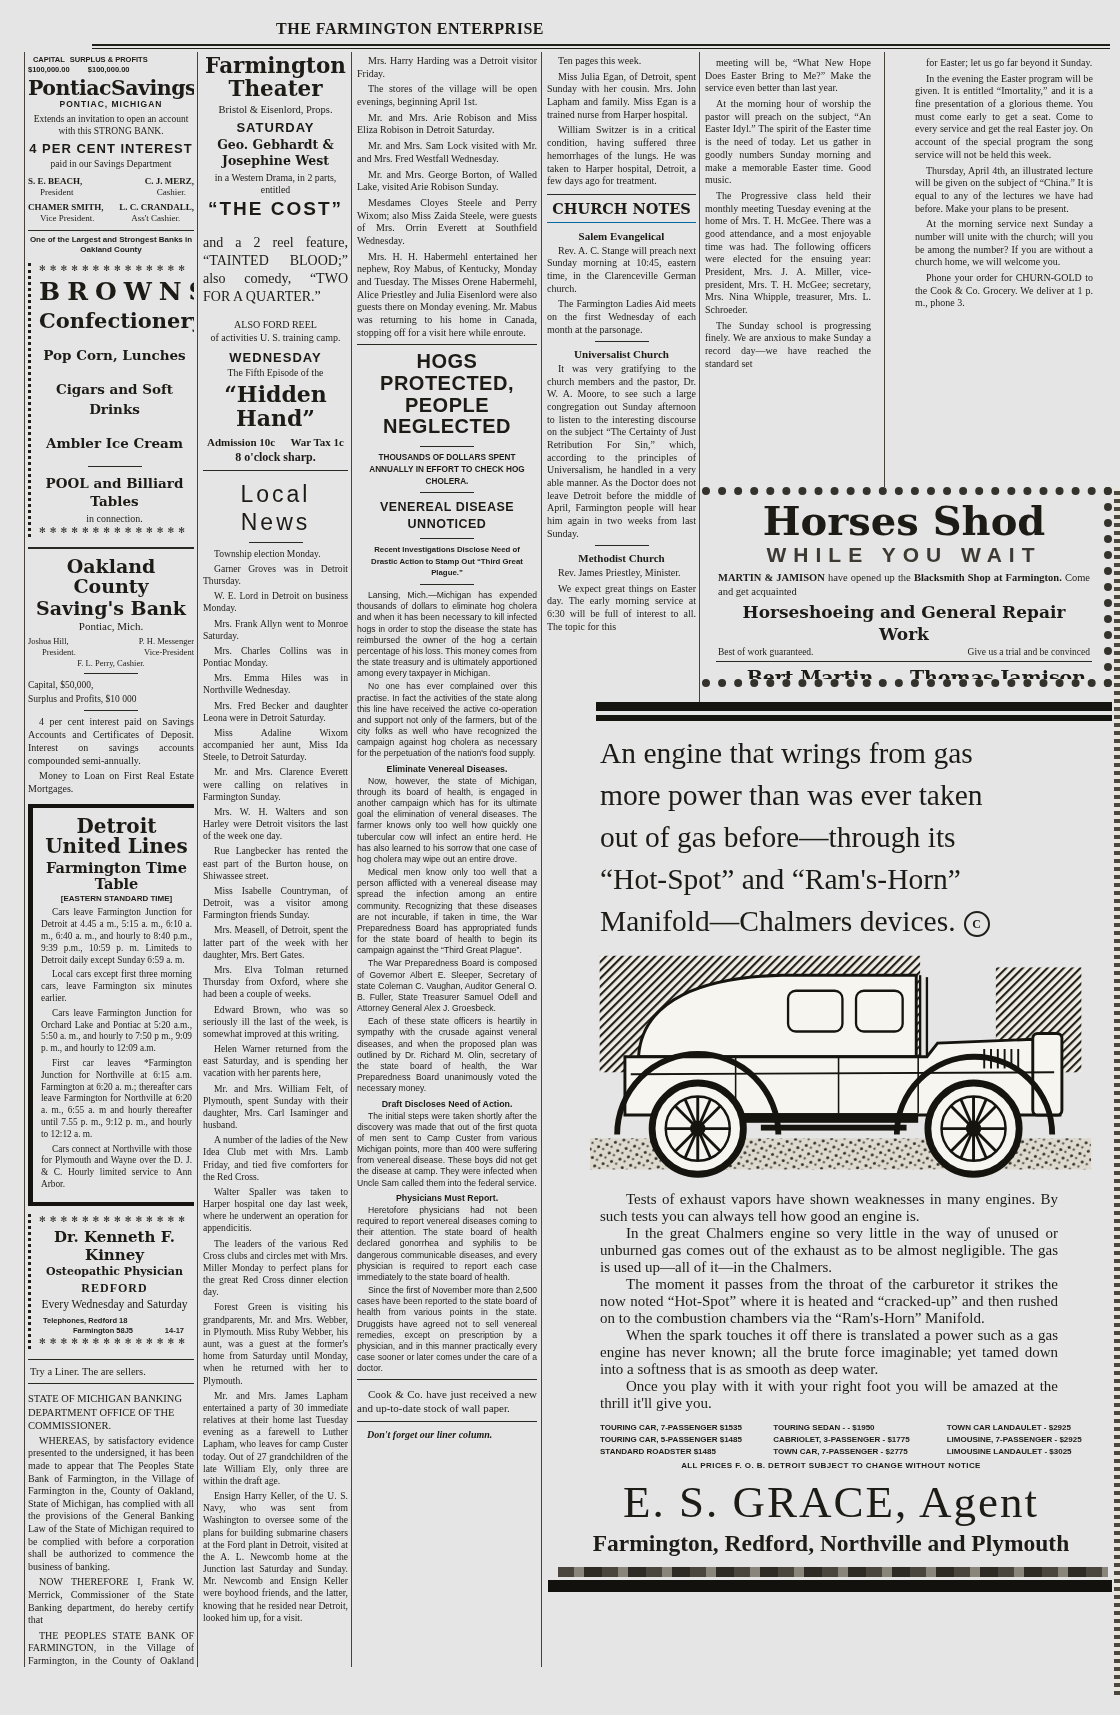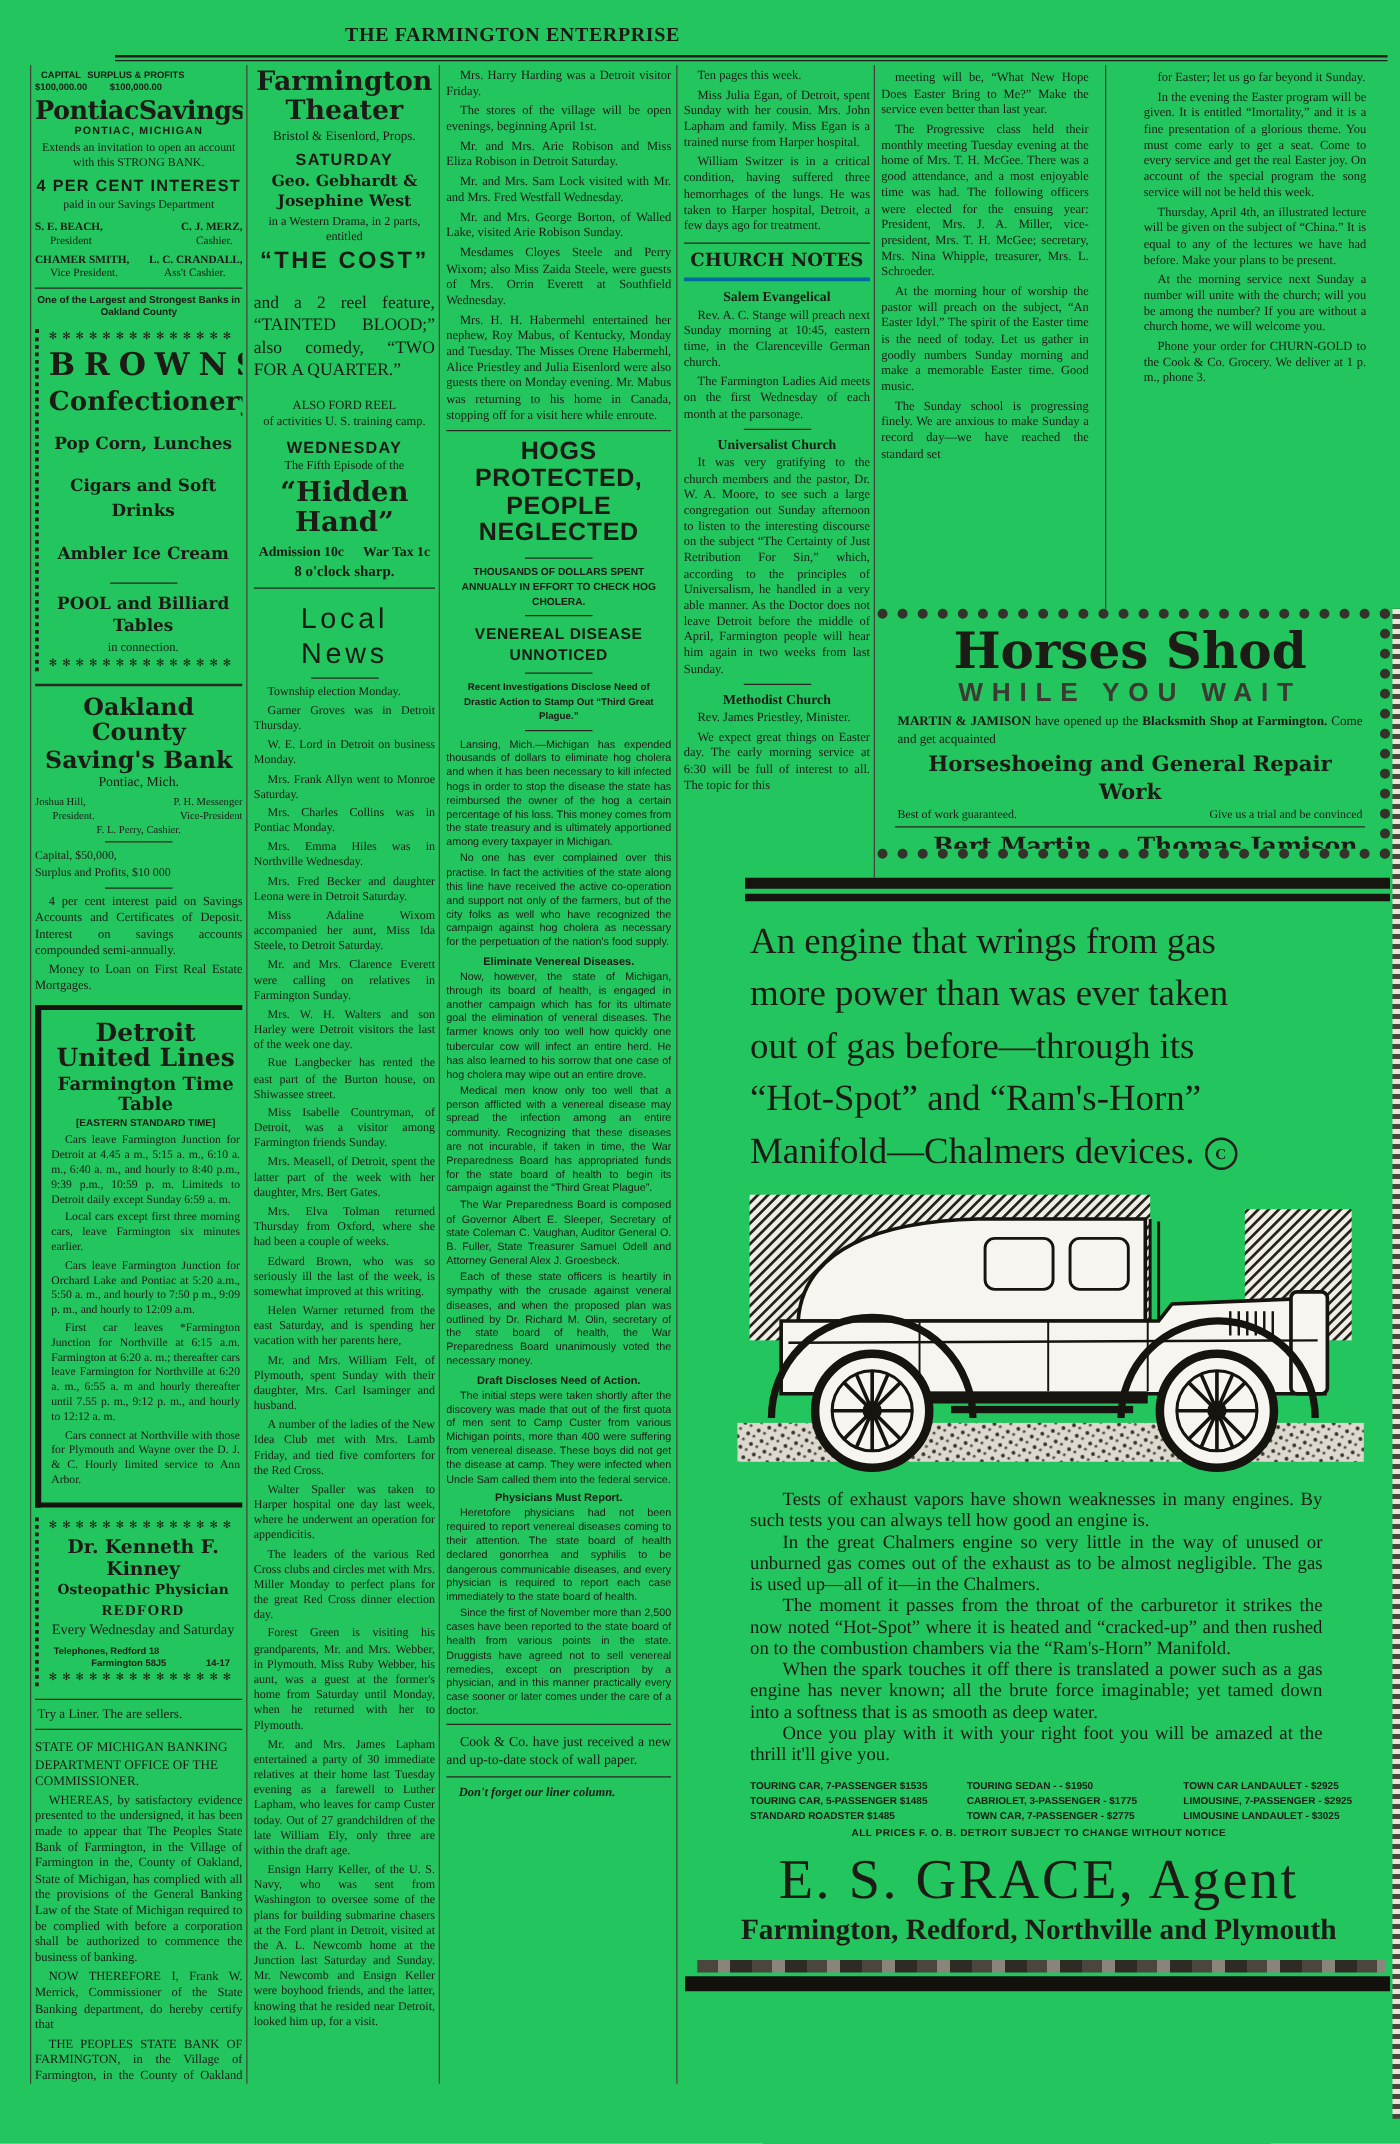--- a/index.html
+++ b/index.html
@@ -1,16 +1,16 @@
 <!DOCTYPE html>
 <html><head>
 <meta charset="utf-8">
 <style>
   html,body{margin:0;padding:0;background:#d8d5cc}
-  .page{position:relative;width:1120px;height:1715px;margin:0 auto;background:#22c55e;color:#1d1b16;overflow:hidden;font-family:"Liberation Serif",serif}
+  .page{position:relative;width:1120px;height:1715px;margin:0 auto;background:#e5e5e5;color:#1d1b16;overflow:hidden;font-family:"Liberation Serif",serif}
   .masthead{position:absolute;top:21px;left:250px;width:320px;text-align:center;font:700 16px/1 "Liberation Serif",serif;letter-spacing:.5px}
   .mast-rule{position:absolute;top:44px;left:92px;right:10px;height:2px;border-top:2px solid #211f1a;border-bottom:1px solid #211f1a}
   .vr{position:absolute;width:1px;background:#46423a}
   .col{position:absolute;overflow:hidden;font-size:10px;line-height:1.27}
   .c1{left:28px;top:55px;width:166px;height:1612px}
   .c2{left:203px;top:55px;width:145px;height:1612px}
   .c3{left:357px;top:55px;width:180px;height:1612px}
   .c4{left:547px;top:55px;width:149px;height:645px}
   .c5{left:705px;top:57px;width:166px;height:430px}
   .c6{left:915px;top:57px;width:178px;height:432px}
@@ -74,21 +74,21 @@
   .hog-h{text-align:center;font:700 20px/1.08 "Liberation Sans",sans-serif;letter-spacing:.5px;margin:6px 0 8px}
   .hog-d1{text-align:center;font:700 8.2px/1.45 "Liberation Sans",sans-serif;margin:4px 8px}
   .hog-d2{text-align:center;font:700 12.5px/1.3 "Liberation Sans",sans-serif;letter-spacing:.5px;margin:6px 0}
   .hog-d3{text-align:center;font:700 7.8px/1.5 "Liberation Sans",sans-serif;margin:4px 10px}
   .art{font-family:"Liberation Sans",sans-serif;font-size:8.6px;line-height:1.3}
   .art .para{margin-bottom:2px}
   .art-sub{text-align:center;font:700 8.8px/1.6 "Liberation Sans",sans-serif}
   .cook{font-size:11px;margin-top:8px}
   .liner2{font:700 italic 10px/1.4 "Liberation Serif",serif;font-style:italic;margin-top:6px;text-indent:10px}
   
-  .church-head{text-align:center;font:700 14.5px/1.2 "DejaVu Serif",serif;border-top:1.5px solid #2a2822;border-bottom:3px solid #0369a1;padding:5px 0;margin:6px 0 6px}
+  .church-head{text-align:center;font:700 14.5px/1.2 "DejaVu Serif",serif;border-top:1.5px solid #2a2822;border-bottom:1px solid #0369a1;padding:5px 0;margin:6px 0 6px}
   .ch-sub{text-align:center;font:700 11px/1.4 "Liberation Serif",serif;margin-top:4px}
   
   .horses{position:absolute;left:702px;top:487px;width:410px;height:200px;box-sizing:border-box;border-top:8px dotted #35322b;border-bottom:8px dotted #35322b;border-right:8px dotted #35322b;padding:4px 12px 2px 14px;overflow:hidden}
   .hs-title{text-align:center;font:700 40px/1 "DejaVu Serif",serif;margin:2px 0 2px}
   .hs-sub{text-align:center;font:700 21px/1.1 "Liberation Sans",sans-serif;letter-spacing:7px;color:#3c3a33;margin-bottom:5px}
   .hs-intro{font-size:10.5px;line-height:1.3;text-align:justify;margin:0 2px}
   .hs-service{text-align:center;font:700 17px/1.25 "DejaVu Serif",serif;margin:4px 0 2px}
   .hs-guar{display:flex;justify-content:space-between;font-size:9.5px;border-bottom:1px solid #2a2822;padding:0 2px 4px}
   .hs-names{display:flex;margin-top:5px}
   .hs-half{flex:1;text-align:center}
@@ -355,22 +355,22 @@
     <div class="ch-sub">Methodist Church</div>
     <div>
         <p class="para">Rev. James Priestley, Minister.</p>
         <p class="para">We expect great things on Easter day. The early morning service at 6:30 will be full of interest to all. The topic for this</p>
       </div>
   </div>
 
   <div class="col c5">
     <div>
         <p class="para">meeting will be, “What New Hope Does Easter Bring to Me?” Make the service even better than last year.</p>
+        <p class="para">At the morning hour of worship the pastor will preach on the subject, “An Easter Idyl.” The spirit of the Easter time is the need of today. Let us gather in goodly numbers Sunday morning and make a memorable Easter time. Good music.</p>
         <p class="para">The Progressive class held their monthly meeting Tuesday evening at the home of Mrs. T. H. McGee. There was a good attendance, and a most enjoyable time was had. The following officers were elected for the ensuing year: President, Mrs. J. A. Miller, vice-president, Mrs. T. H. McGee; secretary, Mrs. Nina Whipple, treasurer, Mrs. L. Schroeder.</p>
-        <p class="para">At the morning hour of worship the pastor will preach on the subject, “An Easter Idyl.” The spirit of the Easter time is the need of today. Let us gather in goodly numbers Sunday morning and make a memorable Easter time. Good music.</p>
         <p class="para">The Sunday school is progressing finely. We are anxious to make Sunday a record day—we have reached the standard set</p>
       </div>
   </div>
 
   <div class="col c6">
     <div>
         <p class="para">for Easter; let us go far beyond it Sunday.</p>
         <p class="para">In the evening the Easter program will be given. It is entitled “Imortality,” and it is a fine presentation of a glorious theme. You must come early to get a seat. Come to every service and get the real Easter joy. On account of the special program the song service will not be held this week.</p>
         <p class="para">Thursday, April 4th, an illustrated lecture will be given on the subject of “China.” It is equal to any of the lectures we have had before. Make your plans to be present.</p>
         <p class="para">At the morning service next Sunday a number will unite with the church; will you be among the number? If you are without a church home, we will welcome you.</p>

